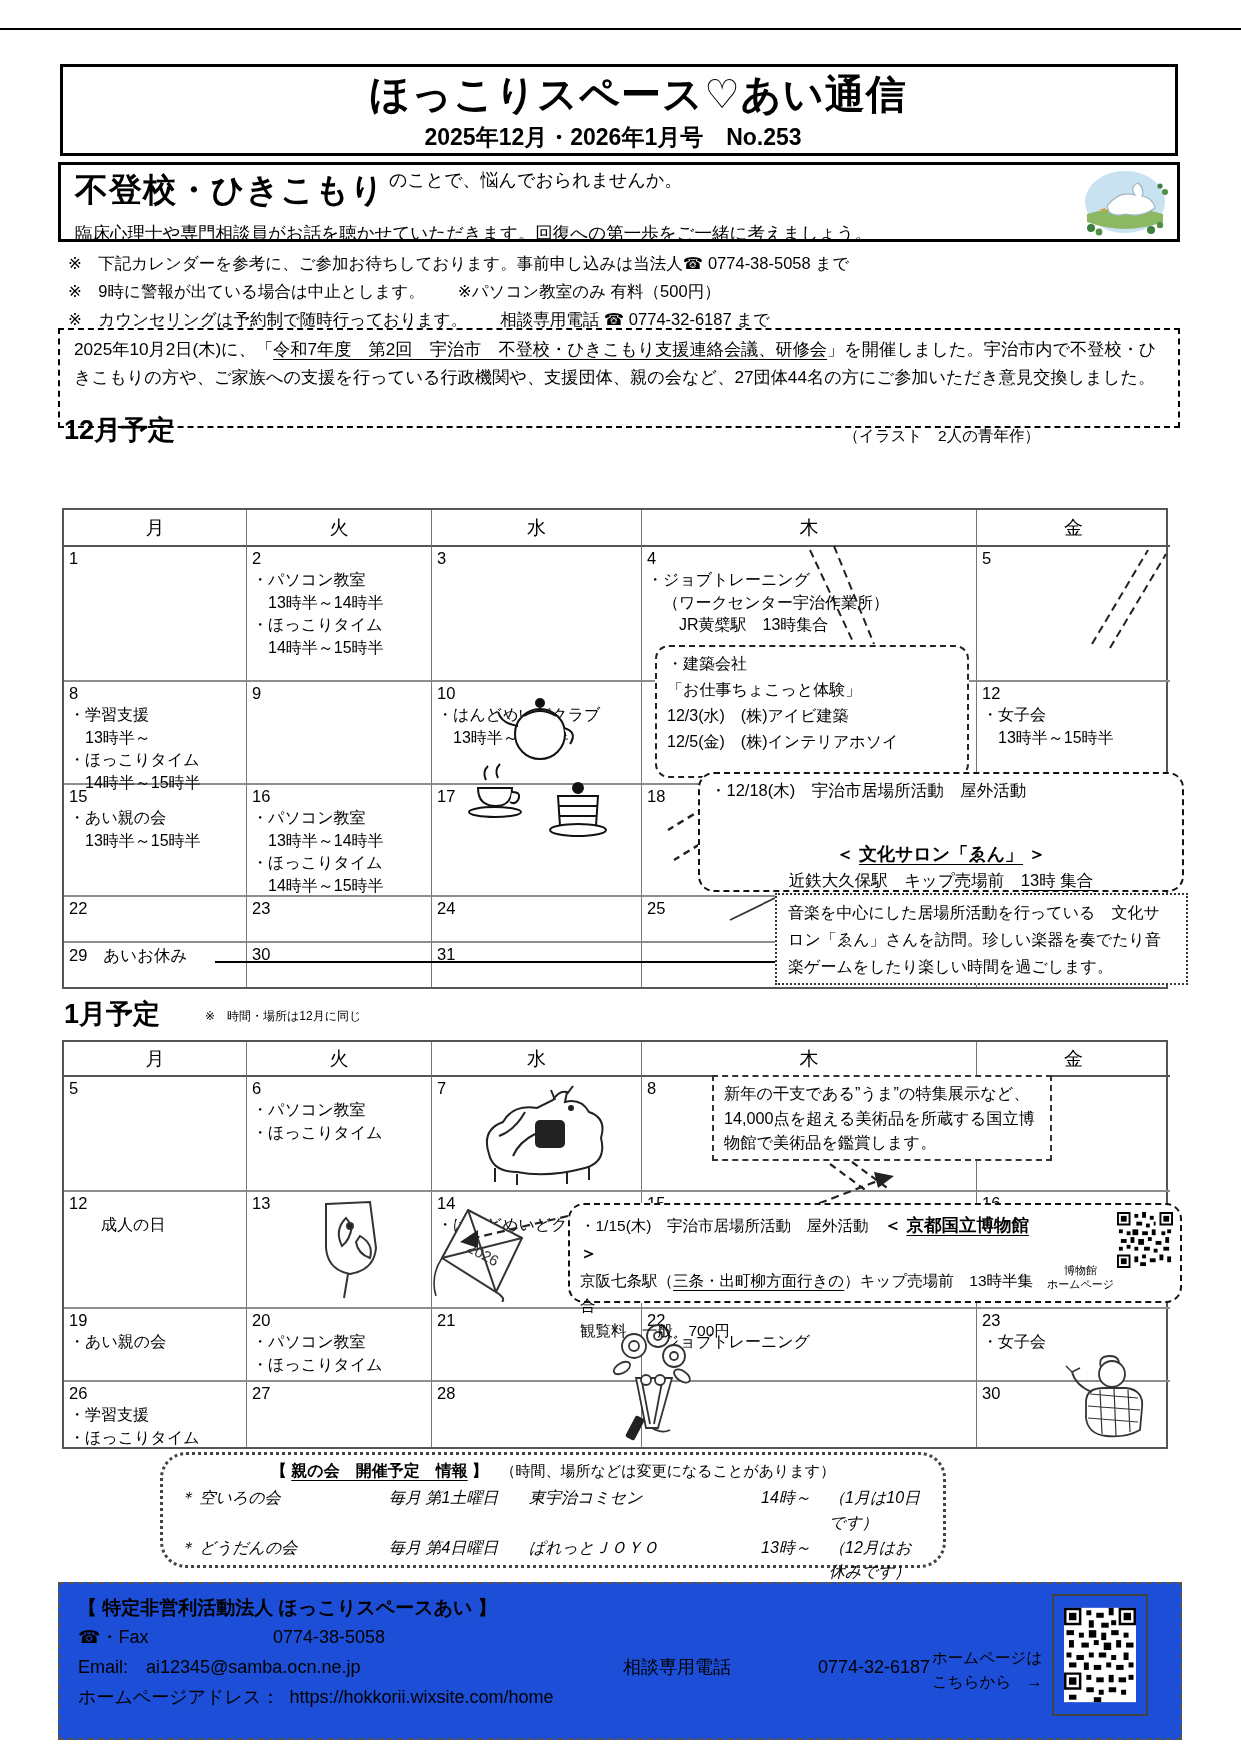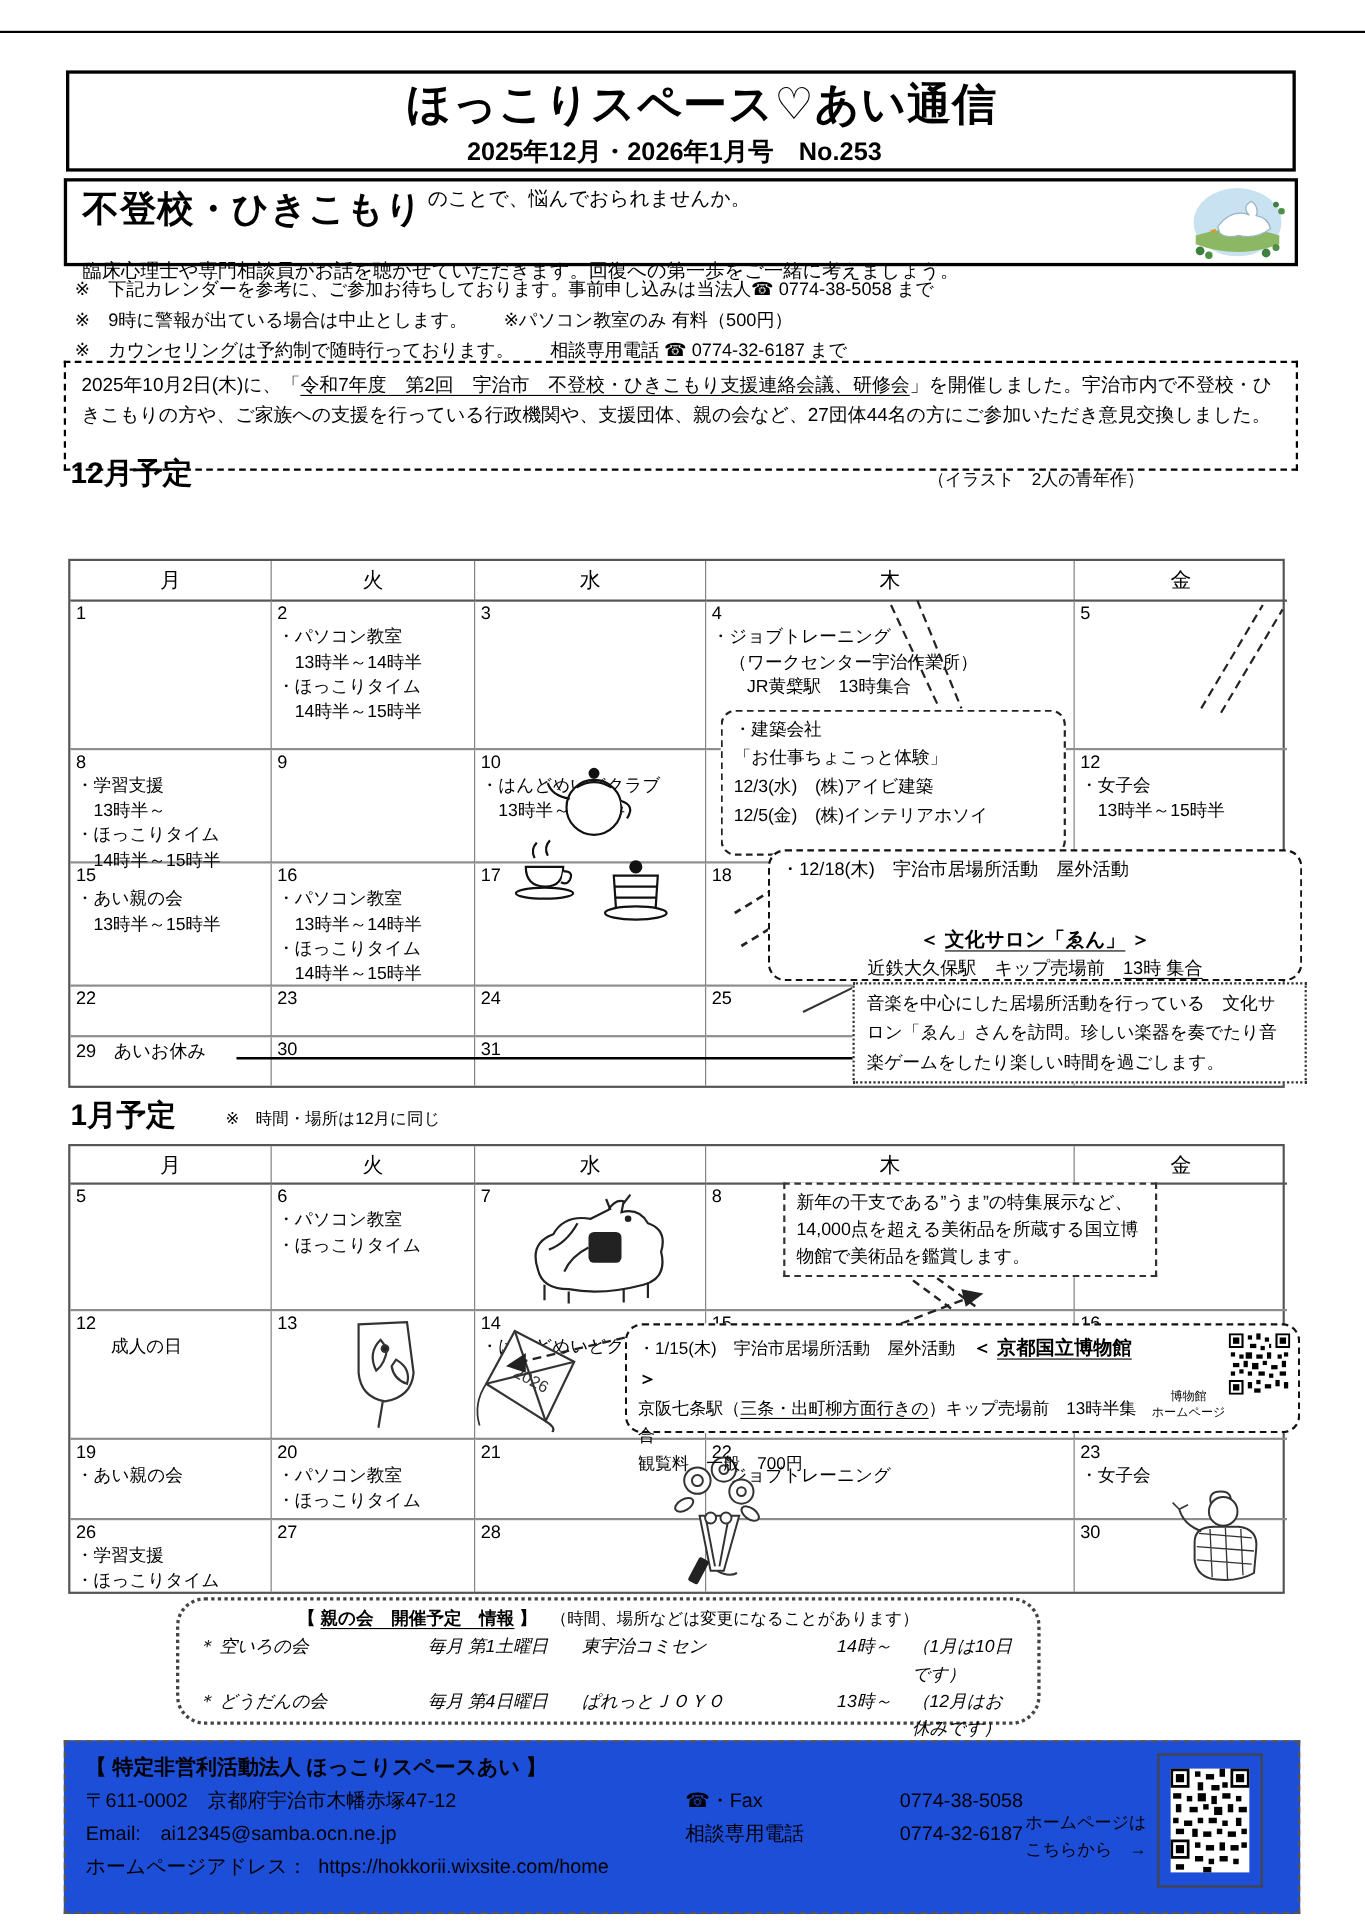--- a/index.html
+++ b/index.html
@@ -18,34 +18,34 @@
   #header-title{font-size:40px;font-weight:bold;letter-spacing:1px;padding-left:38px;white-space:nowrap;}
   #header-right{margin-left:14px;display:flex;flex-direction:column;justify-content:center;gap:6px;}
   #header-issue{font-size:23px;font-weight:bold;}
   #header-publisher{font-size:19px;}
   
   #lead-box{left:58px;top:162px;width:1122px;height:80px;border:3px solid #000;
     padding:3px 12px 0 14px;background:#fff;}
   #lead-line1{display:flex;align-items:flex-start;}
   #lead-headline{font-size:33px;font-weight:bold;letter-spacing:1px;}
   #lead-suffix{font-size:18px;margin-left:4px;}
-  #lead-body{font-size:17.5px;margin-top:21px;}
+  #lead-body{font-size:17.5px;margin-top:8px;}
   #dove-illustration{position:absolute;right:8px;top:3px;}
   
   #notices{left:68px;top:249px;width:1050px;font-size:16.5px;line-height:28px;}
   
   #report-box{left:58px;top:328px;width:1122px;height:100px;border:2.5px dashed #000;
     padding:6px 14px;font-size:17.2px;line-height:1.6;background:#fff;}
   #report-box .u{text-decoration:underline;text-underline-offset:4px;}
   
   .cal-heading{font-size:27px;font-weight:bold;}
   #dec-heading{left:64px;top:412px;}
   #dec-note{left:700px;top:426px;width:340px;text-align:right;font-size:15.5px;}
   #jan-heading{left:64px;top:996px;}
-  #jan-note{left:205px;top:1008px;font-size:15px;}
+  #jan-note{left:205px;top:1008px;font-size:12px;}
   
   .cal{display:grid;grid-template-columns:183px 185px 210px 335px 193px;
     border:2.5px solid #555;background:#fff;}
   #dec-table{left:62px;top:508px;width:1106px;grid-template-rows:37px 135px 103px 112px 46px 44px;}
   #jan-table{left:62px;top:1040px;width:1106px;grid-template-rows:35px 115px 117px 73px 65px;}
   .cal .hd{border-right:1.5px solid #777;border-bottom:2px solid #555;
     display:flex;align-items:center;justify-content:center;font-size:19px;}
   .cal .cell{border-right:1.5px solid #777;border-bottom:2px solid #8d8d8d;
     padding:2px 5px;box-sizing:border-box;overflow:visible;}
   .cal .c5{border-right:none;}
@@ -444,21 +444,20 @@
       <span>毎月 第3土曜日</span>
       <span>宇治城陽久御山教育会館</span>
       <span>14時～</span>
       <span></span>
     </div>
   </section>
 
   <section id="footer-box" class="abs">
     <div id="footer-org">【 特定非営利活動法人 ほっこりスペースあい 】</div>
     <div class="frow">
-      <span class="fc1">〒611-0002　京都府宇治市木幡赤塚47-12</span>
       <span class="fc2">☎・Fax</span>
       <span>0774-38-5058</span>
     </div>
     <div class="frow">
       <span class="fc1">Email:　ai12345@samba.ocn.ne.jp</span>
       <span class="fc2">相談専用電話</span>
       <span>0774-32-6187</span>
     </div>
     <div class="frow">
       <span>ホームページアドレス：</span>

